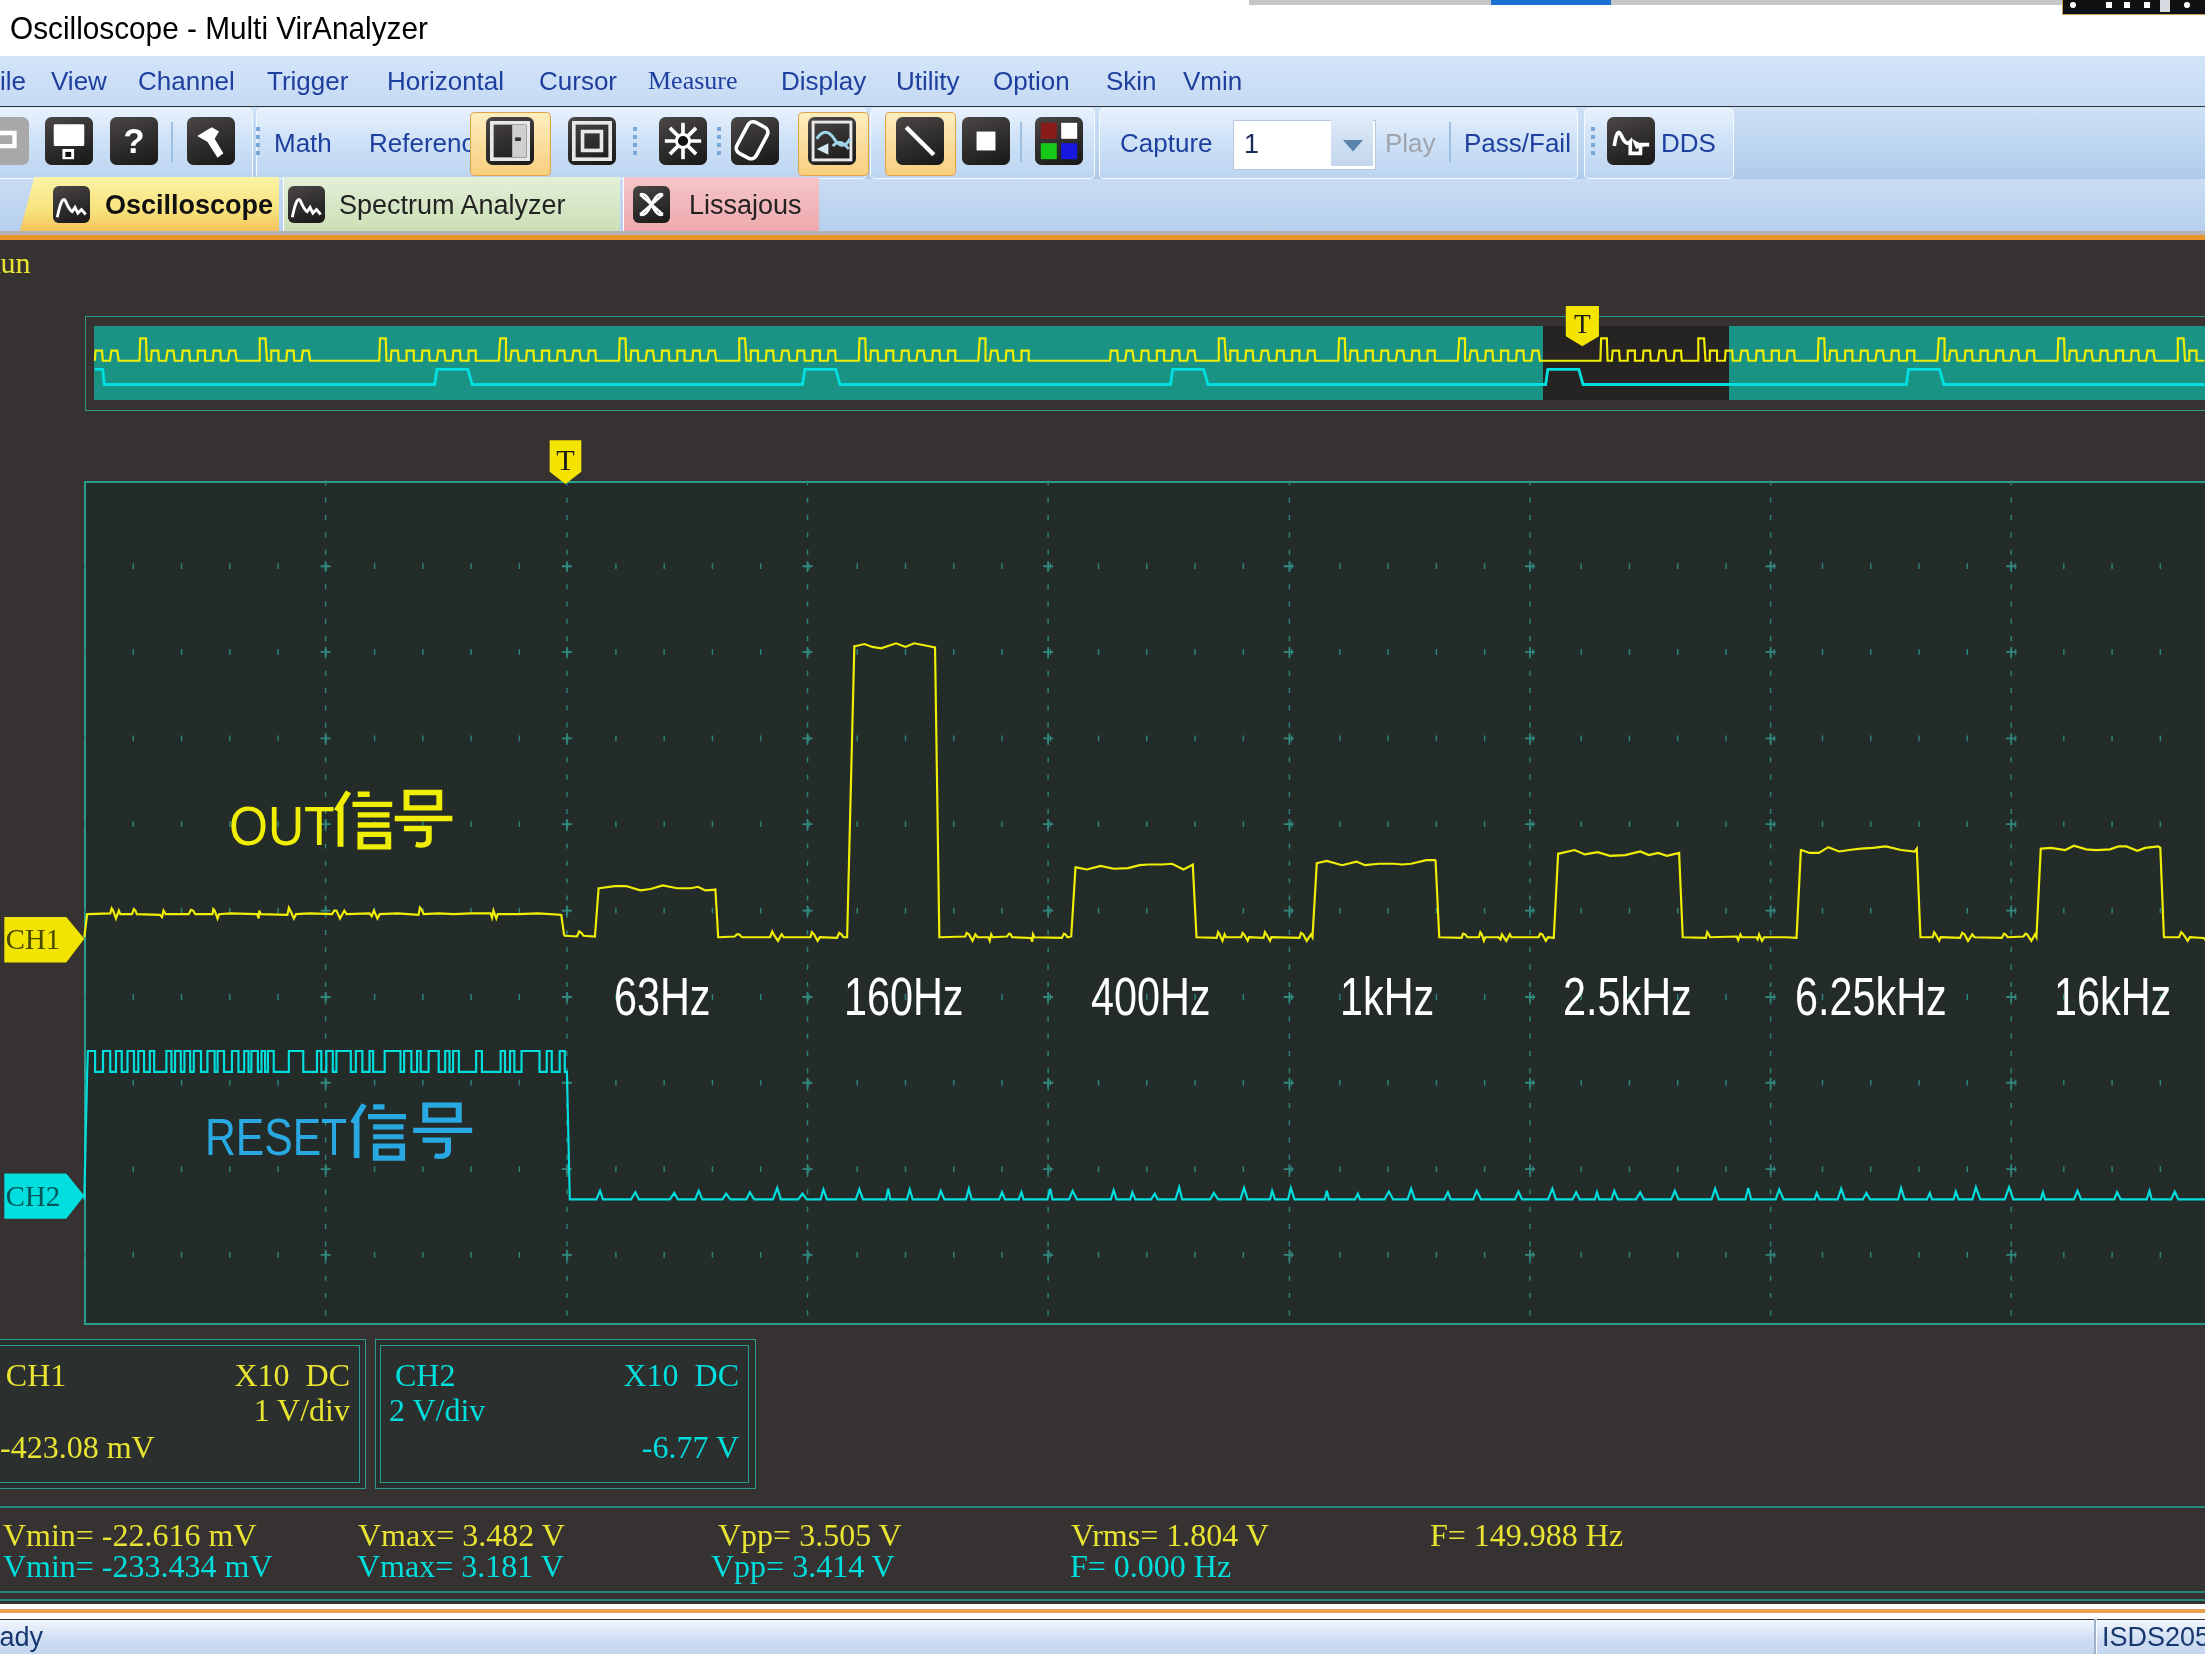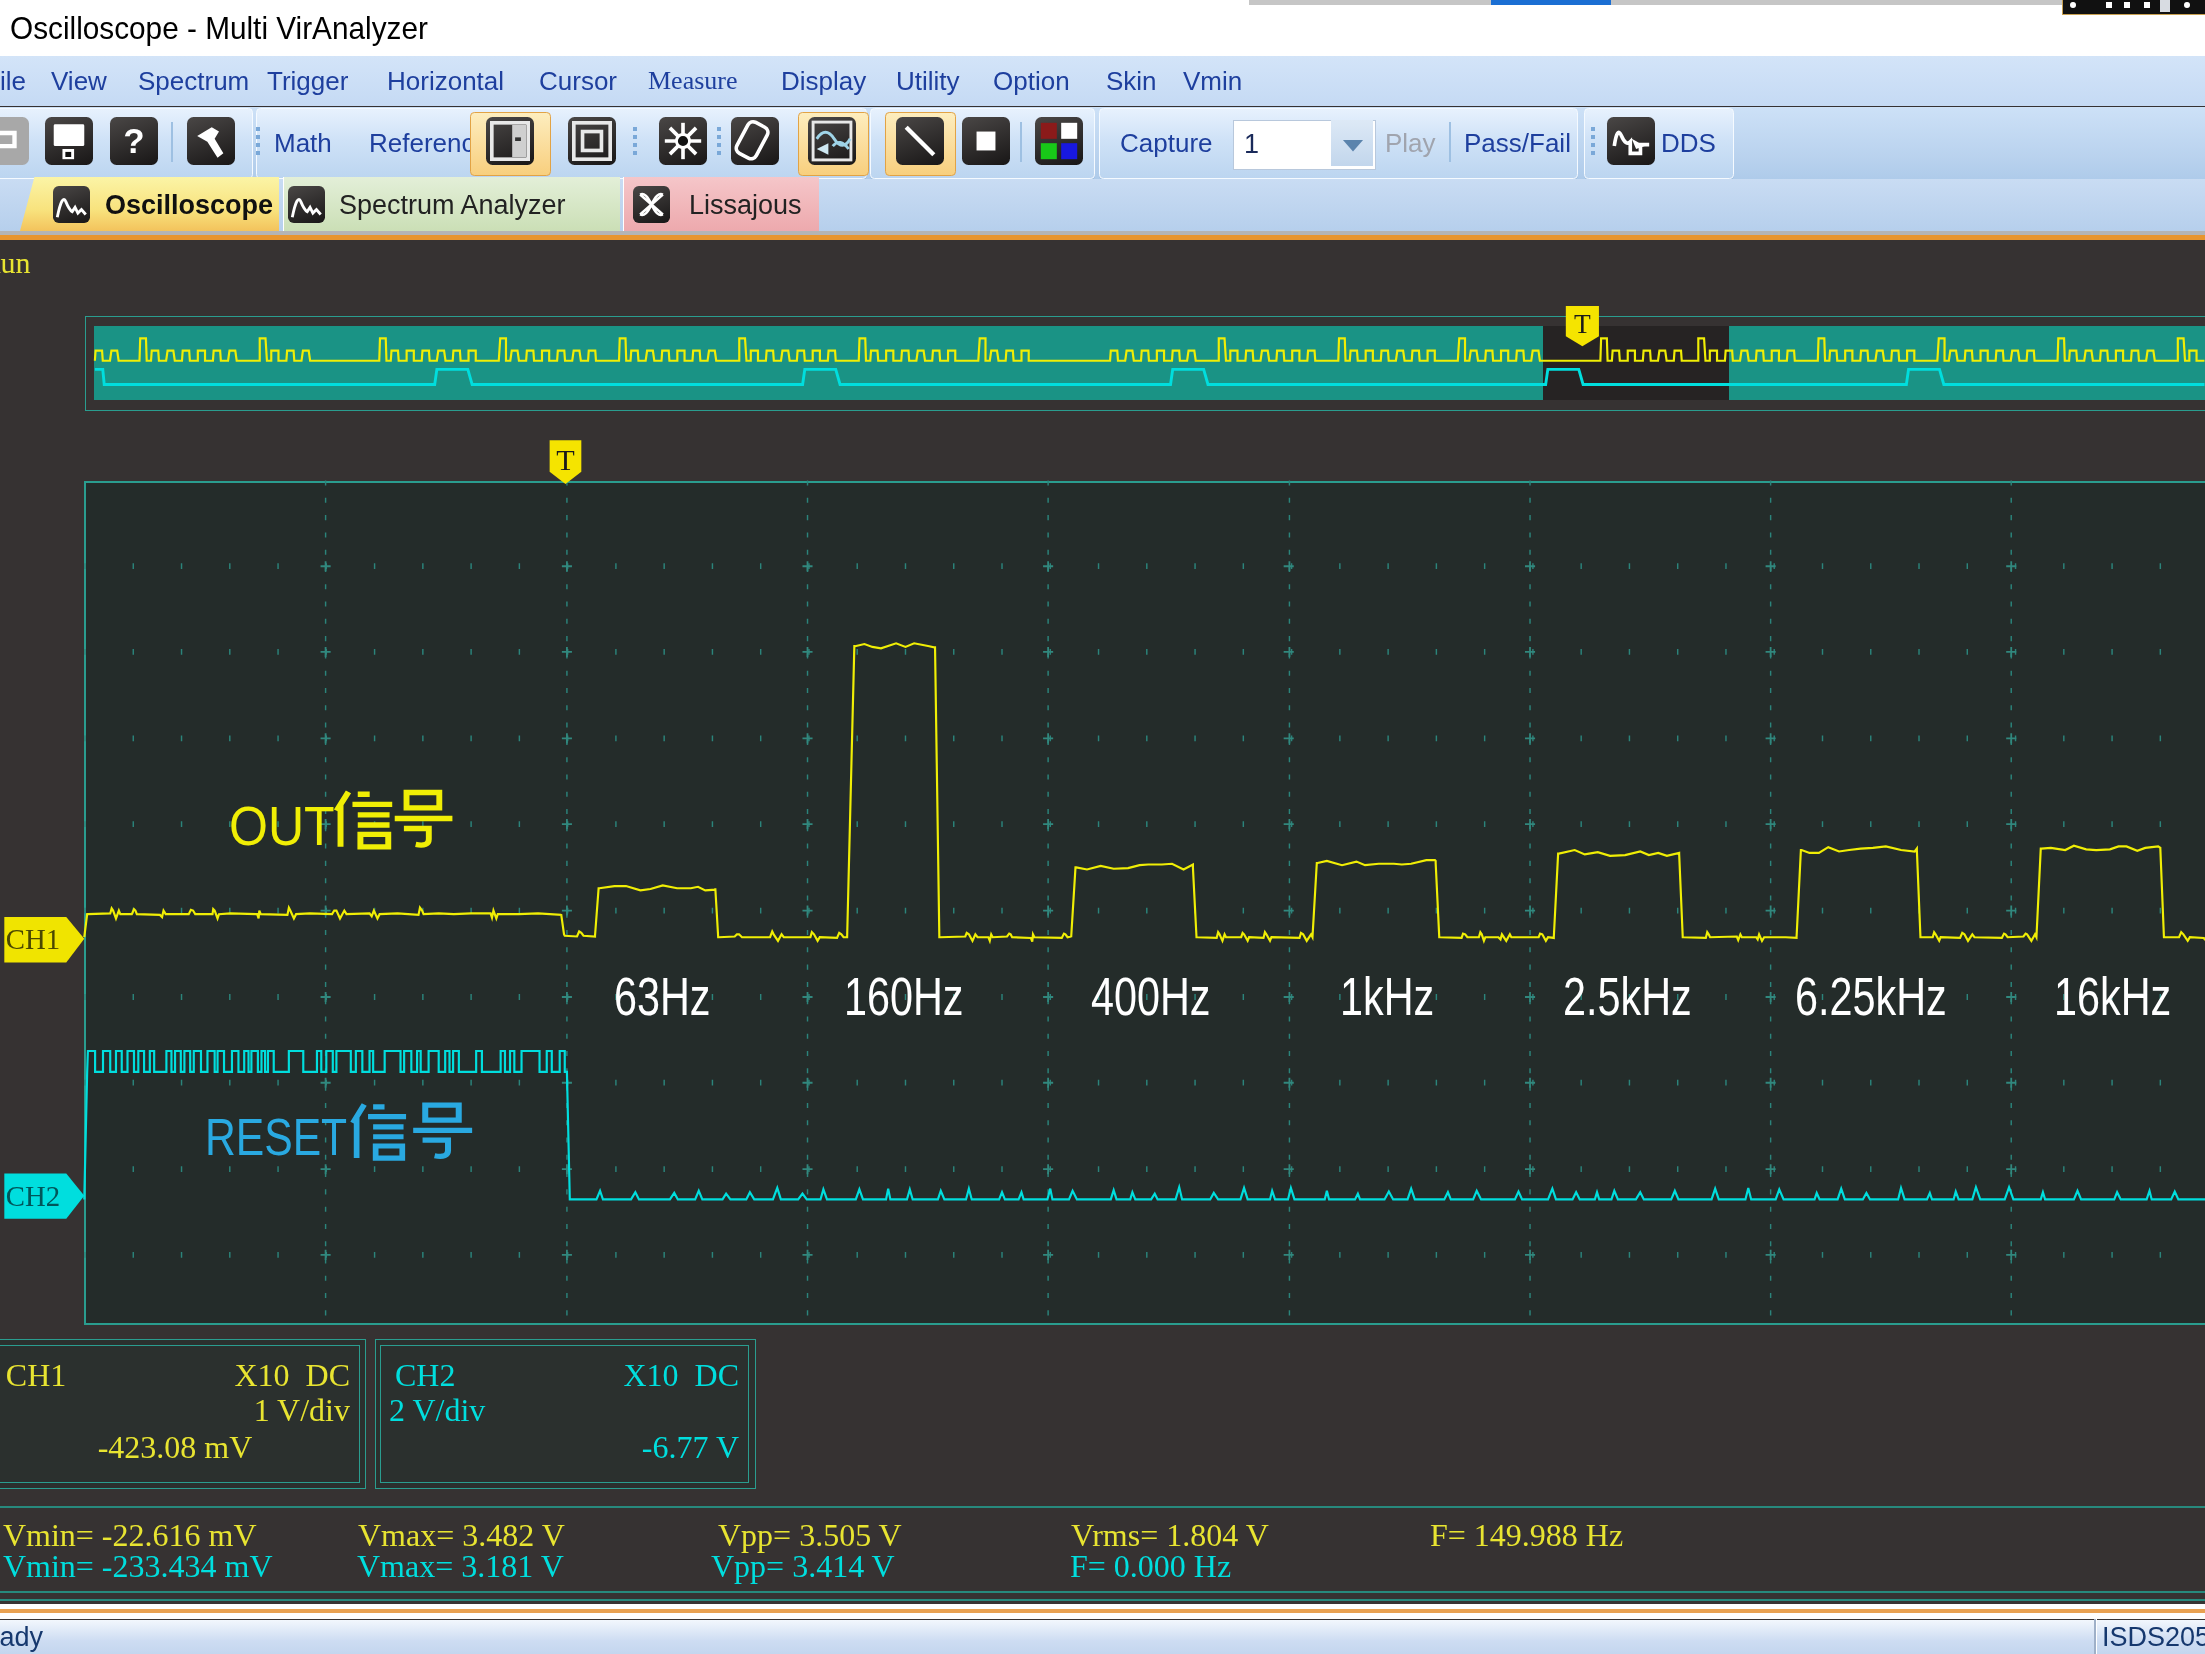--- a/index.html
+++ b/index.html
@@ -26,21 +26,21 @@
   <div class="abs" style="left:43px;top:2.2px;width:5.8px;height:5.8px;background:#fff;"></div>
   <div class="abs" style="left:61px;top:2.2px;width:5.8px;height:5.8px;background:#fff;"></div>
   <div class="abs" style="left:81px;top:2.2px;width:5.8px;height:5.8px;background:#fff;"></div>
   <div class="abs" style="left:97px;top:0px;width:10px;height:12.2px;background:#d8dce2;"></div>
   <div class="abs" style="left:121px;top:2.2px;width:5.8px;height:5.8px;background:#fff;border-radius:50%;"></div>
 </div>
 
 <div class="abs" style="left:0;top:56px;width:2205px;height:50px;background:linear-gradient(#d3e4f8,#c5daf4);">
   <div class="menuitem" style="left:-16px;">File</div>
   <div class="menuitem" style="left:51px;">View</div>
-  <div class="menuitem" style="left:138px;">Spectrum</div>
+  <div class="menuitem" style="left:138px;">Channel</div>
   <div class="menuitem" style="left:267px;">Trigger</div>
   <div class="menuitem" style="left:387px;">Horizontal</div>
   <div class="menuitem" style="left:539px;">Cursor</div>
   <div class="menuitem" style="left:648px;font-family:Liberation Serif, serif;">Measure</div>
   <div class="menuitem" style="left:781px;">Display</div>
   <div class="menuitem" style="left:896px;">Utility</div>
   <div class="menuitem" style="left:993px;">Option</div>
   <div class="menuitem" style="left:1106px;">Skin</div>
   <div class="menuitem" style="left:1183px;">Vmin</div>
 </div>
@@ -233,21 +233,21 @@
 <div class="freq" style="left:1340px;">1kHz</div>
 <div class="freq" style="left:1563px;">2.5kHz</div>
 <div class="freq" style="left:1795px;">6.25kHz</div>
 <div class="freq" style="left:2054px;">16kHz</div>
 
 <div class="abs" style="left:-14.4px;top:1339px;width:378px;height:148px;border:1.4px solid #2a9d8f;background:#2b302e;"></div>
 <div class="abs" style="left:-8.6px;top:1345px;width:367px;height:136px;border:0.7px solid #2a9d8f;"></div>
 <div class="abs serif" style="left:5.8px;top:1357px;font-size:32px;color:#e8e431;">CH1</div>
 <div class="abs serif" style="left:0;top:1357px;width:350px;text-align:right;font-size:32px;color:#e8e431;">X10&nbsp;&nbsp;DC</div>
 <div class="abs serif" style="left:0;top:1392px;width:350px;text-align:right;font-size:32px;color:#e8e431;">1 V/div</div>
-<div class="abs serif" style="left:0;top:1429px;width:350px;text-align:center;font-size:32px;color:#e8e431;">-423.08 mV</div>
+<div class="abs serif" style="left:0;top:1429px;width:350px;text-align:left;font-size:32px;color:#e8e431;">-423.08 mV</div>
 <div class="abs" style="left:375px;top:1339px;width:379px;height:148px;border:1.4px solid #2a9d8f;background:#2b302e;"></div>
 <div class="abs" style="left:380px;top:1345px;width:367px;height:136px;border:0.7px solid #2a9d8f;"></div>
 <div class="abs serif" style="left:395px;top:1357px;font-size:32px;color:#00dede;">CH2</div>
 <div class="abs serif" style="left:389px;top:1357px;width:350px;text-align:right;font-size:32px;color:#00dede;">X10&nbsp;&nbsp;DC</div>
 <div class="abs serif" style="left:389px;top:1392px;width:350px;font-size:32px;color:#00dede;">2 V/div</div>
 <div class="abs serif" style="left:389px;top:1429px;width:350px;text-align:right;font-size:32px;color:#00dede;">-6.77 V</div>
 
 <div class="abs" style="left:0;top:1506px;width:2205px;height:2.2px;background:#27897d;"></div>
 <div class="abs serif" style="left:2.9px;top:1517px;font-size:32px;color:#e8e431;">Vmin= -22.616 mV</div>
 <div class="abs serif" style="left:358px;top:1517px;font-size:32px;color:#e8e431;">Vmax= 3.482 V</div>

